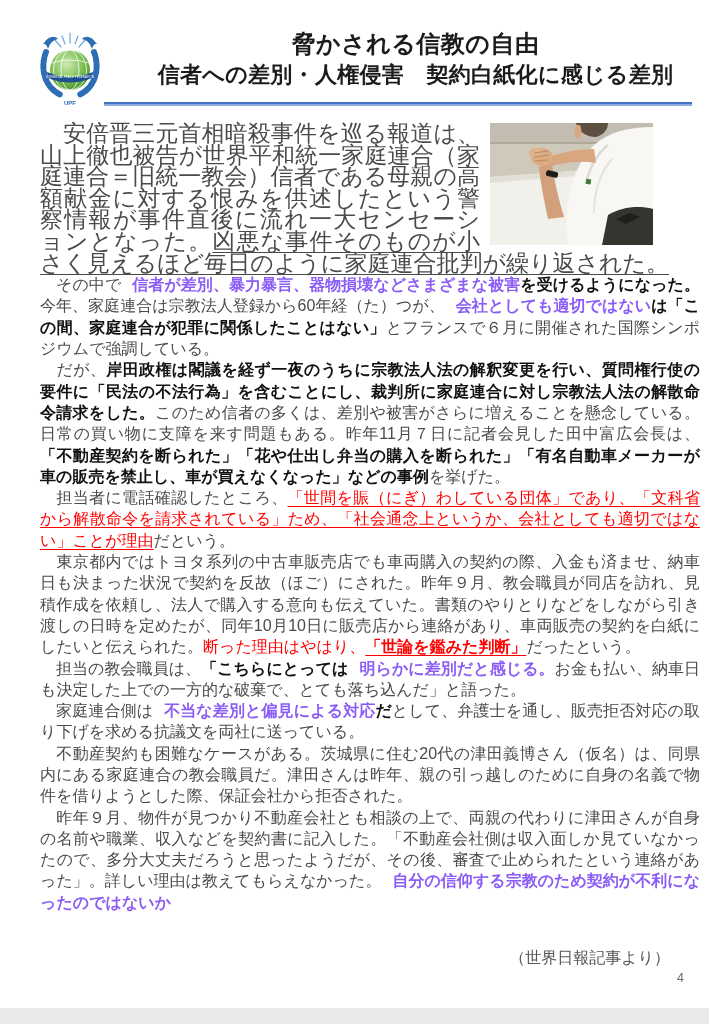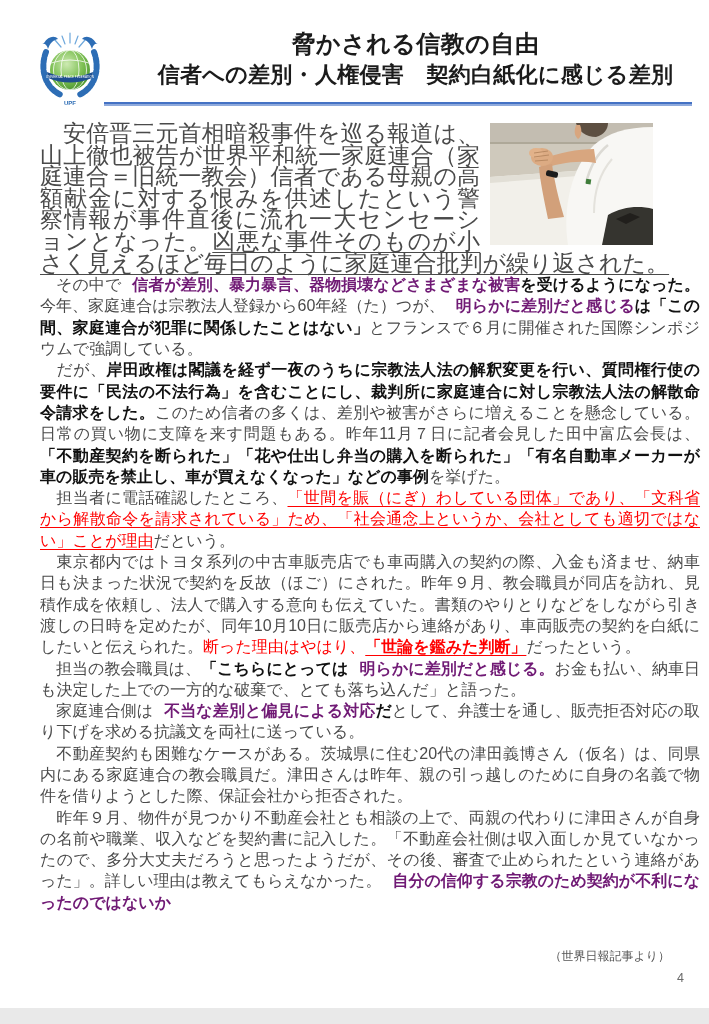--- a/index.html
+++ b/index.html
@@ -21,26 +21,26 @@
         background:linear-gradient(to bottom,#4472c4 0 60%,#8faadc 60% 100%);}
   
   .article{position:absolute;left:40px;top:123px;width:660px;color:#4a4a4a;
            font-size:16px;line-height:21.3px;text-align:justify;}
   .article p{margin:0;}
   .article p.lead{font-size:23px;line-height:21.6px;}
   .photo-fig{float:right;width:163px;height:122px;margin:0 47px 6px 10px;padding:0;}
   .run-n{}
   .run-b{font-weight:bold;color:#111111;}
   .run-r{color:#ff0000;}
-  .run-rb{color:#701a75;font-weight:bold;margin-left:11px;}
+  .run-rb{color:#8b5cf6;font-weight:bold;margin-left:11px;}
   .run-u{text-decoration:underline;text-underline-offset:3px;text-decoration-thickness:1px;}
   .run-ru{color:#ff0000;text-decoration:underline;text-underline-offset:3px;text-decoration-thickness:1px;}
   .run-rbu{color:#ff0000;font-weight:bold;text-decoration:underline;text-underline-offset:3px;text-decoration-thickness:1px;}
   
-  .byline{position:absolute;top:948px;right:71px;font-size:12px;color:#555555;}
+  .byline{position:absolute;top:948px;right:71px;font-size:16px;color:#555555;}
   .pagenum{position:absolute;top:971px;right:57px;font-size:12.5px;color:#6a6a6a;}
 </style>
 </head>
 <body>
 
 <div class="page">
 
   <div class="logo">
     <svg width="72" height="78" viewBox="0 0 72 78" aria-hidden="true">
       <defs>
@@ -99,21 +99,21 @@
         <ellipse cx="46" cy="30" rx="7" ry="5" fill="#e2b28a"></ellipse>
         <path d="M44,30 L58,28 M44,34 L59,32 M45,38 L58,37" stroke="#b98a63" stroke-width="1" fill="none"></path>
         <rect x="56" y="48" width="12" height="6" rx="2" fill="#1c1c1c" transform="rotate(12 62 51)"></rect>
         <path d="M112,122 L118,92 C132,84 148,82 163,86 L163,122 Z" fill="#35342f"></path>
         <path d="M126,96 L140,90 L150,94 L136,101 Z" fill="#211f1c"></path>
         <rect x="96" y="56" width="5" height="5" fill="#3f7d3a" transform="rotate(8 98 58)"></rect>
       </svg>
     </figure>
 
   <p class="lead"><span class="run-n">　安倍晋三元首相暗殺事件を巡る報道は、山上徹也被告が世界平和統一家庭連合（家庭連合＝旧統一教会）信者である母親の高額献金に対する恨みを供述したという警察情報が事件直後に流れ一大センセーションとなった。</span><span class="run-u">凶悪な事件そのものが小さく見えるほど毎日のように家庭連合批判が繰り返された。</span></p>
-      <p class=""><span class="run-n">　その中で</span><span class="run-rb">信者が差別、暴力暴言、器物損壊などさまざまな被害</span><span class="run-b">を受けるようになった。</span><span class="run-n">今年、家庭連合は宗教法人登録から60年経（た）つが、</span><span class="run-rb">明らかに差別だと感じる</span><span class="run-b">は「この間、家庭連合が犯罪に関係したことはない」</span><span class="run-n">とフランスで６月に開催された国際シンポジウムで強調している。</span></p>
+      <p class=""><span class="run-n">　その中で</span><span class="run-rb">信者が差別、暴力暴言、器物損壊などさまざまな被害</span><span class="run-b">を受けるようになった。</span><span class="run-n">今年、家庭連合は宗教法人登録から60年経（た）つが、</span><span class="run-rb">会社としても適切ではない</span><span class="run-b">は「この間、家庭連合が犯罪に関係したことはない」</span><span class="run-n">とフランスで６月に開催された国際シンポジウムで強調している。</span></p>
       <p class=""><span class="run-n">　だが、</span><span class="run-b">岸田政権は閣議を経ず一夜のうちに宗教法人法の解釈変更を行い、質問権行使の要件に「民法の不法行為」を含むことにし、裁判所に家庭連合に対し宗教法人法の解散命令請求をした。</span><span class="run-n">このため信者の多くは、差別や被害がさらに増えることを懸念している。日常の買い物に支障を来す問題もある。昨年11月７日に記者会見した田中富広会長は、</span><span class="run-b">「不動産契約を断られた」「花や仕出し弁当の購入を断られた」「有名自動車メーカーが車の販売を禁止し、車が買えなくなった」などの事例</span><span class="run-n">を挙げた。</span></p>
       <p class=""><span class="run-n">　担当者に電話確認したところ、</span><span class="run-ru">「世間を賑（にぎ）わしている団体」であり、「文科省から解散命令を請求されている」ため、「社会通念上というか、会社としても適切ではない」ことが理由</span><span class="run-n">だという。</span></p>
       <p class=""><span class="run-n">　東京都内ではトヨタ系列の中古車販売店でも車両購入の契約の際、入金も済ませ、納車日も決まった状況で契約を反故（ほご）にされた。昨年９月、教会職員が同店を訪れ、見積作成を依頼し、法人で購入する意向も伝えていた。書類のやりとりなどをしながら引き渡しの日時を定めたが、同年10月10日に販売店から連絡があり、車両販売の契約を白紙にしたいと伝えられた。</span><span class="run-r">断った理由はやはり、</span><span class="run-rbu">「世論を鑑みた判断」</span><span class="run-n">だったという。</span></p>
       <p class=""><span class="run-n">　担当の教会職員は、</span><span class="run-b">「こちらにとっては</span><span class="run-rb">明らかに差別だと感じる。</span><span class="run-n">お金も払い、納車日も決定した上での一方的な破棄で、とても落ち込んだ」と語った。</span></p>
       <p class=""><span class="run-n">　家庭連合側は</span><span class="run-rb">不当な差別と偏見による対応</span><span class="run-b">だ</span><span class="run-n">として、弁護士を通し、販売拒否対応の取り下げを求める抗議文を両社に送っている。</span></p>
       <p class=""><span class="run-n">　不動産契約も困難なケースがある。茨城県に住む20代の津田義博さん（仮名）は、同県内にある家庭連合の教会職員だ。津田さんは昨年、親の引っ越しのために自身の名義で物件を借りようとした際、保証会社から拒否された。</span></p>
       <p class=""><span class="run-n">　昨年９月、物件が見つかり不動産会社とも相談の上で、両親の代わりに津田さんが自身の名前や職業、収入などを契約書に記入した。「不動産会社側は収入面しか見ていなかったので、多分大丈夫だろうと思ったようだが、その後、審査で止められたという連絡があった」。詳しい理由は教えてもらえなかった。</span><span class="run-rb">自分の信仰する宗教のため契約が不利になったのではないか</span></p>
     </main>
 
   <div class="byline">（世界日報記事より）</div>

